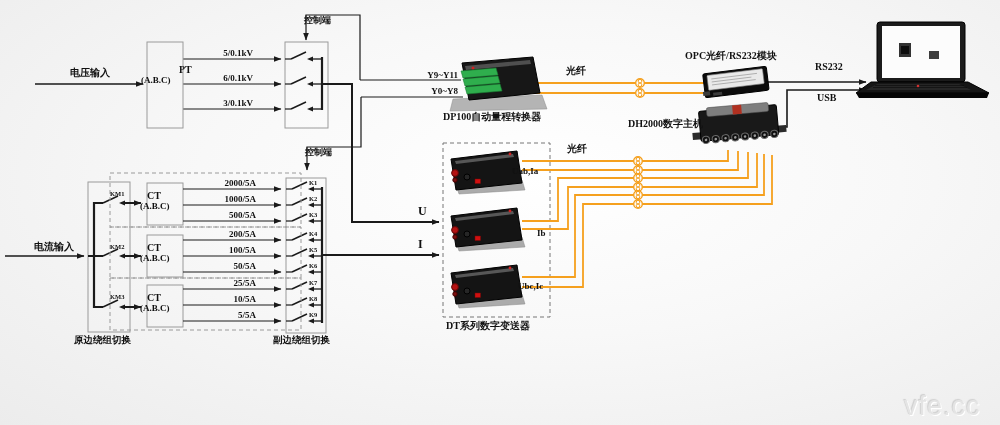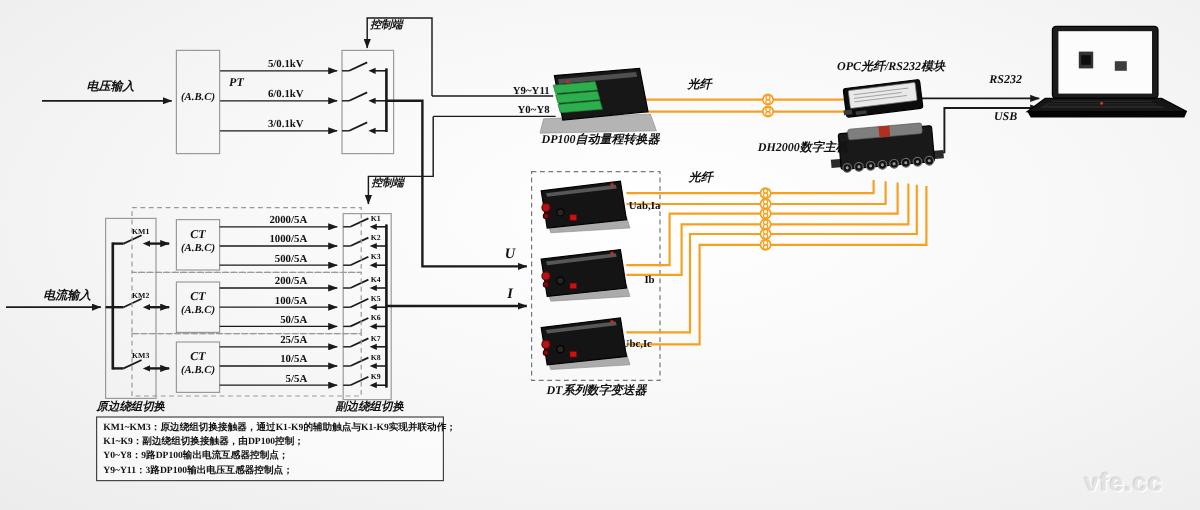--- a/index.html
+++ b/index.html
@@ -2,26 +2,26 @@
 <html><head>
 <meta charset="utf-8">
 <style>
   html,body{margin:0;padding:0;background:#fff;}
   #stage{position:relative;width:1000px;height:425px;overflow:hidden;
     background:radial-gradient(ellipse at 55% 42%, #ffffff 0%, #f8f8f8 45%, #ececec 100%);
     font-family:"Liberation Serif", "DejaVu Serif", serif;}
   #wires{position:absolute;left:0;top:0;}
   .lbl{position:absolute;color:#111;font-weight:bold;white-space:nowrap;line-height:1.1;}
   .s10{font-size:10px;} .s9{font-size:9px;} .s95{font-size:9.5px;}
-  .s12{font-size:12px;} .s65{font-size:6.5px;} .ctr{text-align:center;font-style:italic;} .rgt{text-align:right;}
+  .s12{font-size:12px;} .s65{font-size:6.5px;} .ctr{} .rgt{text-align:right;}
   #legend{position:absolute;left:80px;top:347px;width:278px;border:1px solid #444;
     background:rgba(255,255,255,0.55);padding:2px 5px;font-size:8px;font-weight:bold;color:#111;}
   #legend div{line-height:1.5;white-space:nowrap;}
   #watermark{position:absolute;left:904px;top:391px;font-family:"Liberation Sans",sans-serif;
-    font-size:21px;font-weight:bold;color:#e4e4e4;letter-spacing:1px;
+    font-size:27px;font-weight:normal;color:#e4e4e4;letter-spacing:1px;
     text-shadow:1px 1px 0 #ffffff,-1px -1px 1px #cfcfcf;}
 </style>
 </head>
 <body>
 
 <div id="stage">
   <svg id="wires" width="1000" height="425">
     <defs>
       <marker id="ar" markerWidth="8" markerHeight="6" refX="7.5" refY="3" orient="auto" markerUnits="userSpaceOnUse">
         <path d="M0,0L8,3L0,6Z" fill="#1a1a1a"></path>
@@ -253,34 +253,28 @@
   <span class="lbl s9 rgt" style="left:412px;top:87px;width:46px;">Y0~Y8</span>
   <span class="lbl s10 ctr" style="left:443px;top:111px;width:115px;">DP100自动量程转换器</span>
   <span class="lbl s10 ctr" style="left:566px;top:65px;width:34px;">光纤</span>
   <span class="lbl s10 ctr" style="left:685px;top:50px;width:115px;">OPC光纤/RS232模块</span>
   <span class="lbl s10 ctr" style="left:815px;top:61px;width:46px;">RS232</span>
   <span class="lbl s10 ctr" style="left:817px;top:92px;width:42px;">USB</span>
   <span class="lbl s10 ctr" style="left:628px;top:118px;width:82px;">DH2000数字主机</span>
   <span class="lbl s10 ctr" style="left:567px;top:143px;width:34px;">光纤</span>
   <span class="lbl s12 ctr" style="left:418px;top:205px;width:14px;">U</span>
   <span class="lbl s12 ctr" style="left:418px;top:238px;width:14px;">I</span>
-  <span class="lbl s9" style="left:524px;top:167px;">Uab,Ia</span>
+  <span class="lbl s9" style="left:512px;top:167px;">Uab,Ia</span>
   <span class="lbl s9" style="left:537px;top:229px;">Ib</span>
   <span class="lbl s9" style="left:518px;top:282px;">Ubc,Ic</span>
   <span class="lbl s10 ctr" style="left:446px;top:320px;width:102px;">DT系列数字变送器</span>
   <span class="lbl s10 ctr" style="left:34px;top:241px;width:44px;">电流输入</span>
   <span class="lbl s95 ctr" style="left:74px;top:335px;width:70px;">原边绕组切换</span>
   <span class="lbl s95 ctr" style="left:273px;top:335px;width:70px;">副边绕组切换</span>
 
-  <div id="legend">
-    <div>KM1~KM3：原边绕组切换接触器，通过K1-K9的辅助触点与K1-K9实现并联动作；</div>
-    <div>K1~K9：副边绕组切换接触器，由DP100控制；</div>
-    <div>Y0~Y8：9路DP100输出电流互感器控制点；</div>
-    <div>Y9~Y11：3路DP100输出电压互感器控制点；</div>
-  </div>
 
   <span id="watermark">vfe.cc</span>
 <span class="lbl s9 rgt" style="left: 193px; top: 48.5px; width: 60px;">5/0.1kV</span>
     <span class="lbl s9 rgt" style="left: 193px; top: 73.5px; width: 60px;">6/0.1kV</span>
     <span class="lbl s9 rgt" style="left: 193px; top: 98.5px; width: 60px;">3/0.1kV</span>
     <span class="lbl s9 rgt" style="left: 196px; top: 178.5px; width: 60px;">2000/5A</span>
     <span class="lbl s9 rgt" style="left: 196px; top: 194.5px; width: 60px;">1000/5A</span>
     <span class="lbl s9 rgt" style="left: 196px; top: 210.5px; width: 60px;">500/5A</span>
     <span class="lbl s9 rgt" style="left: 196px; top: 229.5px; width: 60px; text-align: right;">200/5A</span>
     <span class="lbl s9 rgt" style="left: 196px; top: 245.5px; width: 60px;">100/5A</span>

